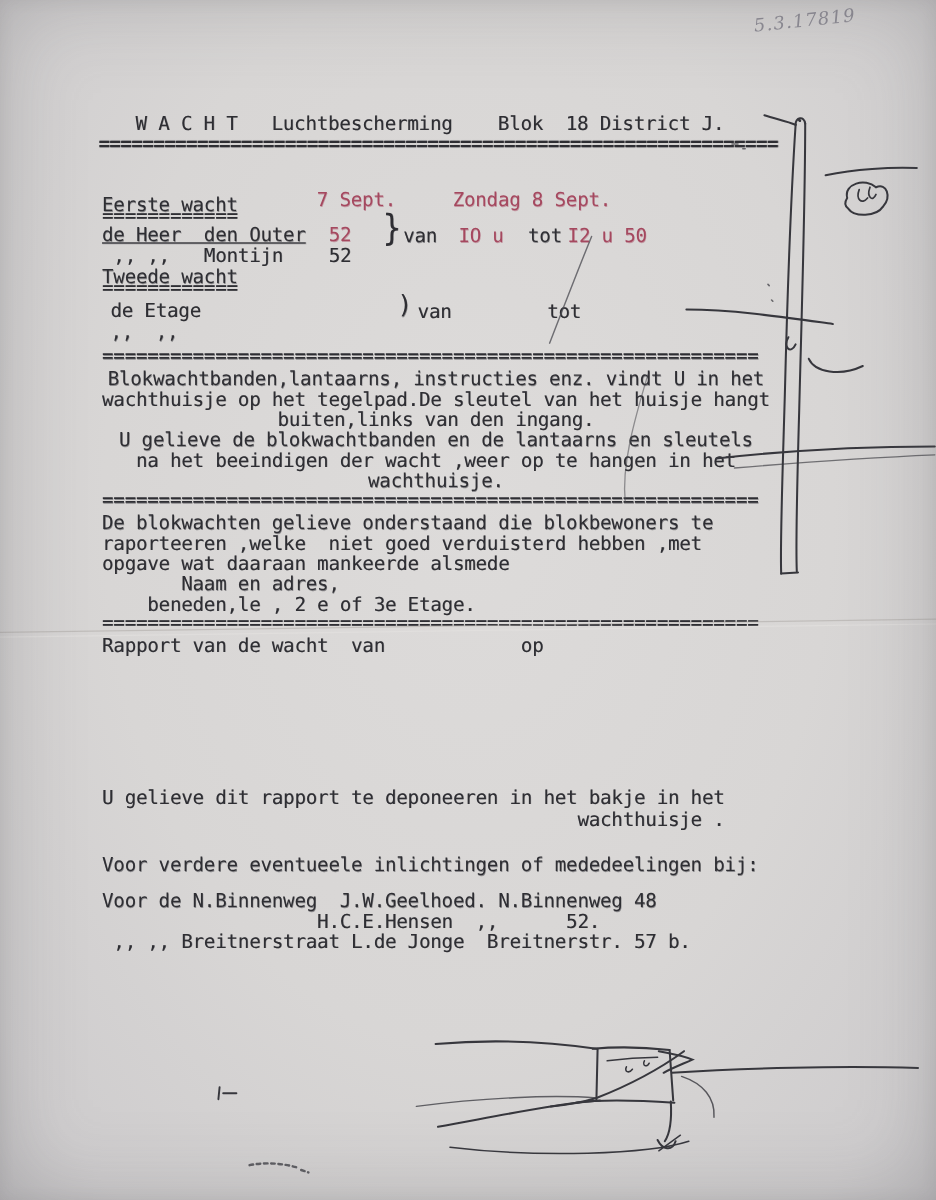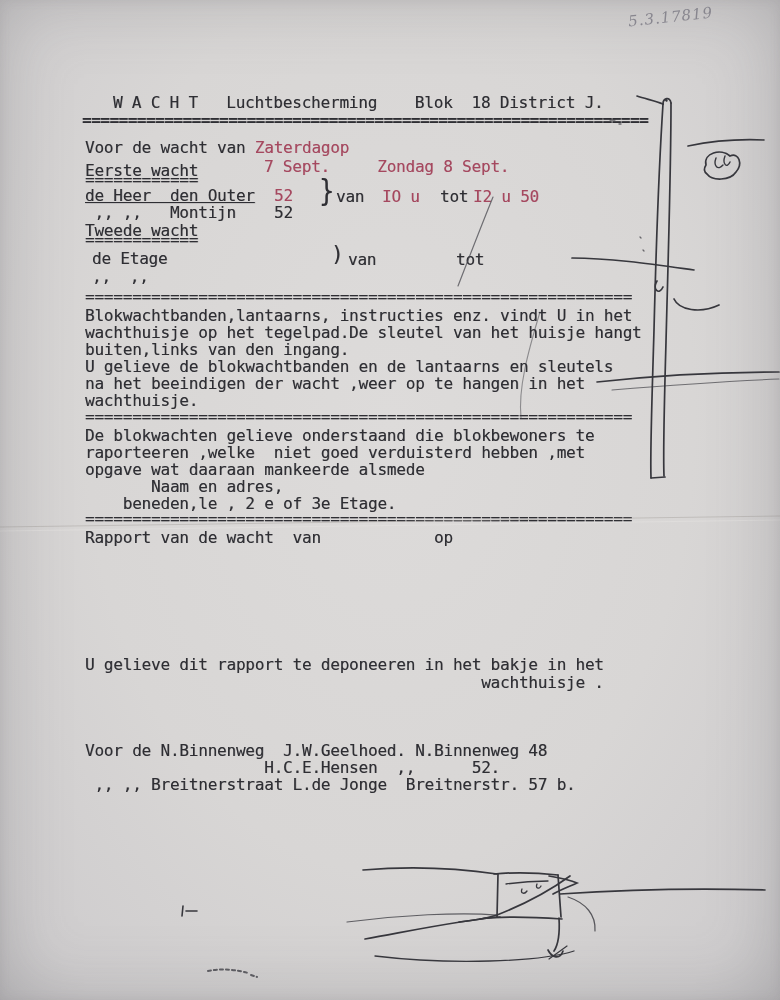--- a/index.html
+++ b/index.html
@@ -32,21 +32,20 @@
   svg.overlay{position:absolute;left:0;top:0;pointer-events:none;}
 </style>
 </head>
 <body>
 
 <div class="paper">
 
   <div class="tl" style="left:113px;top:94px;">W A C H T   Luchtbescherming    Blok  18 District J.</div>
   <div class="tl hv" style="left:82px;top:111px;">==============================================================</div>
 
-  <div class="tl" style="left:85px;top:139px;"><span>Voor de wacht van </span><span class="red">Zaterdagop</span></div>
   <div class="tl red" style="left:264px;top:158px;">7 Sept.     Zondag 8 Sept.</div>
 
   <div class="tl" style="left:85px;top:162px;">Eerste wacht</div>
   <div class="tl" style="left:85px;top:171px;">============</div>
 
   <div class="tl" style="left:85px;top:187px;text-decoration:underline;">de Heer  den Outer</div>
   <div class="tl red" style="left:274px;top:187px;">52</div>
   <div class="tl brace" style="left:319px;top:182px;">}</div>
   <div class="tl" style="left:336px;top:188px;">van</div>
   <div class="tl red" style="left:382px;top:188px;">IO u</div>
@@ -59,38 +58,39 @@
   <div class="tl" style="left:85px;top:222px;">Tweede wacht</div>
   <div class="tl" style="left:85px;top:231px;">============</div>
 
   <div class="tl" style="left:92px;top:250px;">de Etage</div>
   <div class="tl brk" style="left:331px;top:246px;">)</div>
   <div class="tl" style="left:348px;top:251px;">van</div>
   <div class="tl" style="left:456px;top:251px;">tot</div>
   <div class="tl" style="left:92px;top:268px;">,,  ,,</div>
 
   <div class="tl" style="left:85px;top:288px;">==========================================================</div>
-  <div class="tl" style="left:85px;top:307px;">Blokwachtbanden,lantaarns, instructies enz. vindt U in het
+  <div class="tl" style="left:85px;top:307px;text-align:center;">Blokwachtbanden,lantaarns, instructies enz. vindt U in het
 wachthuisje op het tegelpad.De sleutel van het huisje hangt
 buiten,links van den ingang.
 U gelieve de blokwachtbanden en de lantaarns en sleutels
 na het beeindigen der wacht ,weer op te hangen in het
 wachthuisje.</div>
   <div class="tl" style="left:85px;top:408px;">==========================================================</div>
   <div class="tl" style="left:85px;top:427px;">De blokwachten gelieve onderstaand die blokbewoners te
 raporteeren ,welke  niet goed verduisterd hebben ,met
 opgave wat daaraan mankeerde alsmede
        Naam en adres,
     beneden,le , 2 e of 3e Etage.</div>
   <div class="tl" style="left:85px;top:510px;">==========================================================</div>
 
   <div class="tl" style="left:85px;top:529px;">Rapport van de wacht  van            op</div>
 
   <div class="tl lh18" style="left:85px;top:656px;text-align:right;">U gelieve dit rapport te deponeeren in het bakje in het
 wachthuisje .</div>
+  <div class="tl" style="left:85px;top:712px;">Voor verdere eventueele inlichtingen of mededeelingen bij:</div>
   <div class="tl" style="left:85px;top:742px;">Voor de N.Binnenweg  J.W.Geelhoed. N.Binnenweg 48
                    H.C.E.Hensen  ,,      52.
  ,, ,, Breitnerstraat L.de Jonge  Breitnerstr. 57 b.</div>
 
   <div class="tl pencil" style="left:628px;top:9px;">5.3.17819</div>
 
   <svg class="overlay" width="780" height="1000" viewBox="0 0 780 1000">
     <g fill="none" stroke="#37373d" stroke-width="1.7" stroke-linecap="round">
 
       <path d="M637,96 C646,99 656,101 663,104"></path>

